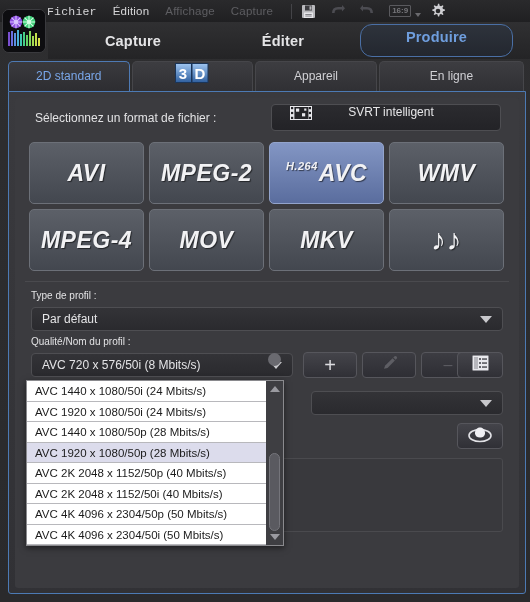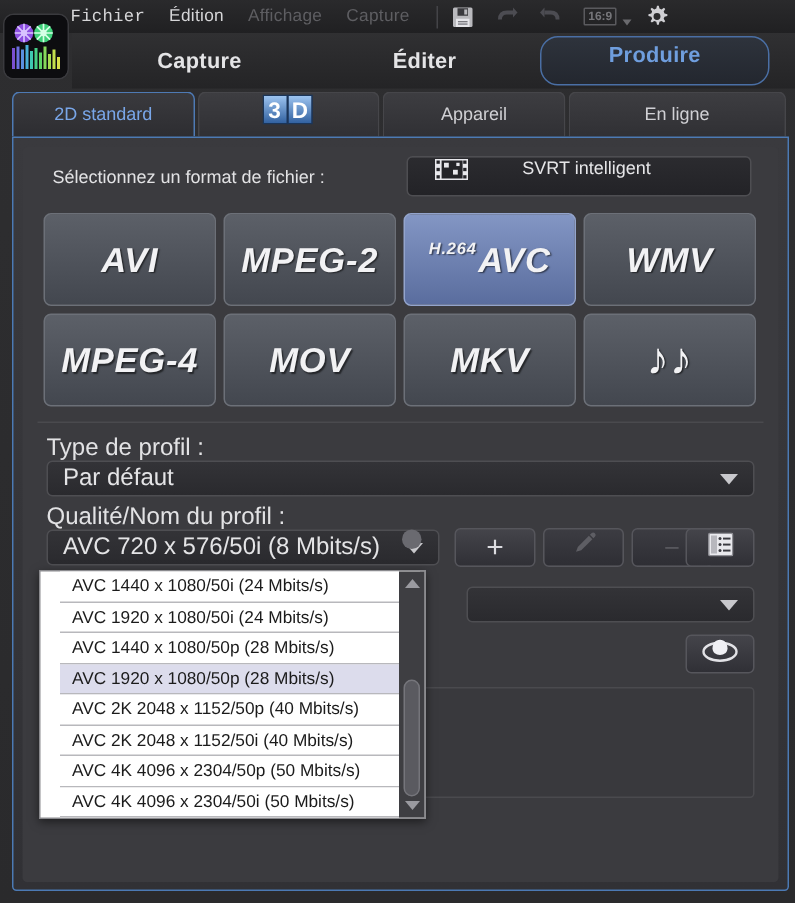--- a/index.html
+++ b/index.html
@@ -152,32 +152,32 @@
   .fmt-btn.music { font-size: 30px; font-style: normal; }
 
   
   .divider {
     position: absolute; left: 10px; top: 183px; width: 484px; height: 1px;
     background: #4a4a4e;
   }
 
   
   .sec-label {
-    position: absolute; font-size: 16px; color: #e2e2e4;
+    position: absolute; font-size: 10px; color: #e2e2e4;
   }
   .lbl-type { left: 16px; top: 192px; }
   .lbl-qual { left: 16px; top: 238px; }
 
   .combo {
     position: absolute; background: linear-gradient(#333337, #2a2a2e);
     border: 1px solid #4e4e52; border-radius: 4px;
     display: flex; align-items: center;
   }
   .combo .cval {
-    font-size: 16px; color: #e4e4e6; margin-left: 10px; flex: 1;
+    font-size: 12px; color: #e4e4e6; margin-left: 10px; flex: 1;
     white-space: nowrap; overflow: hidden;
   }
   .combo .carrow {
     width: 0; height: 0; margin-right: 10px;
     border-left: 6px solid transparent; border-right: 6px solid transparent;
     border-top: 7px solid #c8c8cc;
   }
   #combo-type { left: 16px; top: 209px; width: 472px; height: 24px; }
   #combo-qual { left: 16px; top: 255px; width: 262px; height: 24px; }
   #combo-hidden { left: 296px; top: 293px; width: 192px; height: 24px; }
@@ -206,21 +206,21 @@
     font-size: 11.5px; color: #dedee0; line-height: 17px; white-space: nowrap;
   }
 
   
   .dropdown {
     position: absolute; left: 26px; top: 380px; width: 258px; height: 166px;
     background: #ffffff; border: 1px solid #8a8a8e;
     box-shadow: 0 2px 6px rgba(0,0,0,.5);
     z-index: 40;
   }
-  .dd-list { position: absolute; left: 13px; top: 0; width: 240px; height: 100%; }
+  .dd-list { position: absolute; left: 0; top: 0; width: 240px; height: 100%; }
   .dd-item {
     height: 20.5px; line-height: 20px; padding-left: 8px;
     font-size: 11.5px; color: #1b1b1b;
     border-bottom: 1px solid #b8b8bc;
     white-space: nowrap; overflow: hidden;
     background: #ffffff;
   }
   .dd-item.hl { background: #dcdcec; }
   .dd-scroll {
     position: absolute; right: 0; top: 0; width: 17px; height: 100%;

